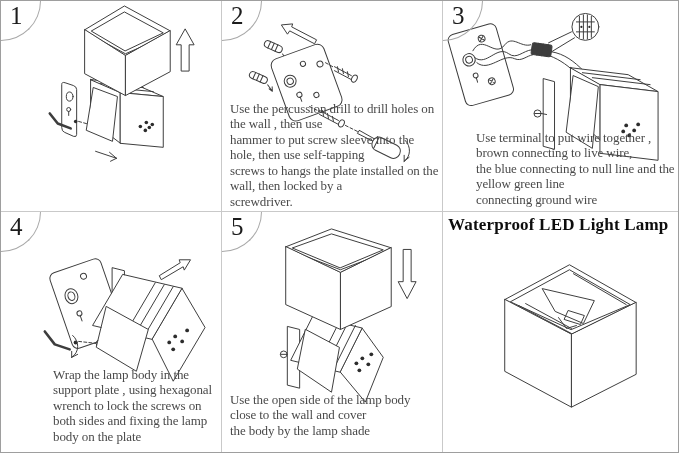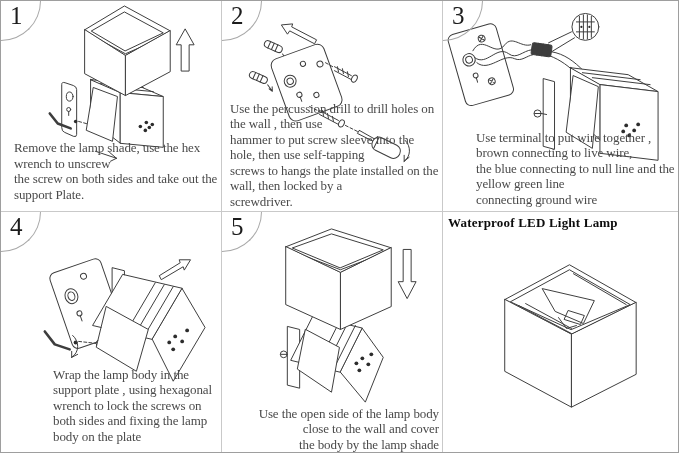--- a/index.html
+++ b/index.html
@@ -25,24 +25,24 @@
   }
   .caption {
     position:absolute; left:8px; right:3px;
     font-size:13px; line-height:15.5px; letter-spacing:-0.1px;
     color:#4a4a4a; white-space:pre-line;
   }
   .cap1 { left:13px; bottom:9px; }
   .cap2 { bottom:2px; }
   .cap3 { bottom:4px;margin-left:25px; }
   .cap4 { bottom:8px;margin-left:44px; }
-  .cap5 { bottom:0;text-align:right; }
+  .cap5 { bottom:14px; }
   .product-title {
     position:absolute; top:3px; left:5px; right:2px;
-    font-size:13px; font-weight:bold; letter-spacing:0.2px;
+    font-size:17px; font-weight:bold; letter-spacing:0.2px;
     color:#0d0d0d; font-family:"Liberation Serif", serif;
   }
   svg.diagram { position:absolute; inset:0; }
   svg.diagram * { stroke:#3d3d3d; fill:none; stroke-width:1; stroke-linejoin:round; stroke-linecap:round; }
   svg.diagram .w { fill:#ffffff; }
   svg.diagram .dot { fill:#2c2c2c; stroke:none; }
   svg.diagram .thick { stroke-width:2.6; }
   svg.diagram .dash { stroke-dasharray:3 2.2; }
   svg.diagram .dk { fill:#3d3d3d; stroke:#3d3d3d; }
 </style>
@@ -89,22 +89,20 @@
       </g>
 
       <path class="w" d="M181,70 L181,44 L176,44 L185,28 L194,44 L189,44 L189,70 Z"></path>
 
       <g>
         <path d="M95,151 L116,158 M116,158 L109,152 M116,158 L110,161"></path>
       </g>
     </svg>
     <span class="corner-arc"></span>
     <span class="step-num">1</span>
-    <div class="caption cap1">Remove the lamp shade, use the hex wrench to unscrew
-the screw on both sides and take out the support Plate.</div>
   </div>
 
   <div class="panel br bb">
     <svg class="diagram" viewBox="0 0 221 211">
 
       <path class="w" d="M60,24 L71,23 L70,26 L95,39 L93,43 L68,30 L66,33 Z"></path>
 
       <g transform="translate(52,46) rotate(24)">
         <rect class="w" x="-10" y="-3.5" width="19" height="7" rx="3.5"></rect>
         <path d="M-5,-3.5 L-5,3.5 M-1,-3.5 L-1,3.5 M3,-3.5 L3,3.5"></path>

